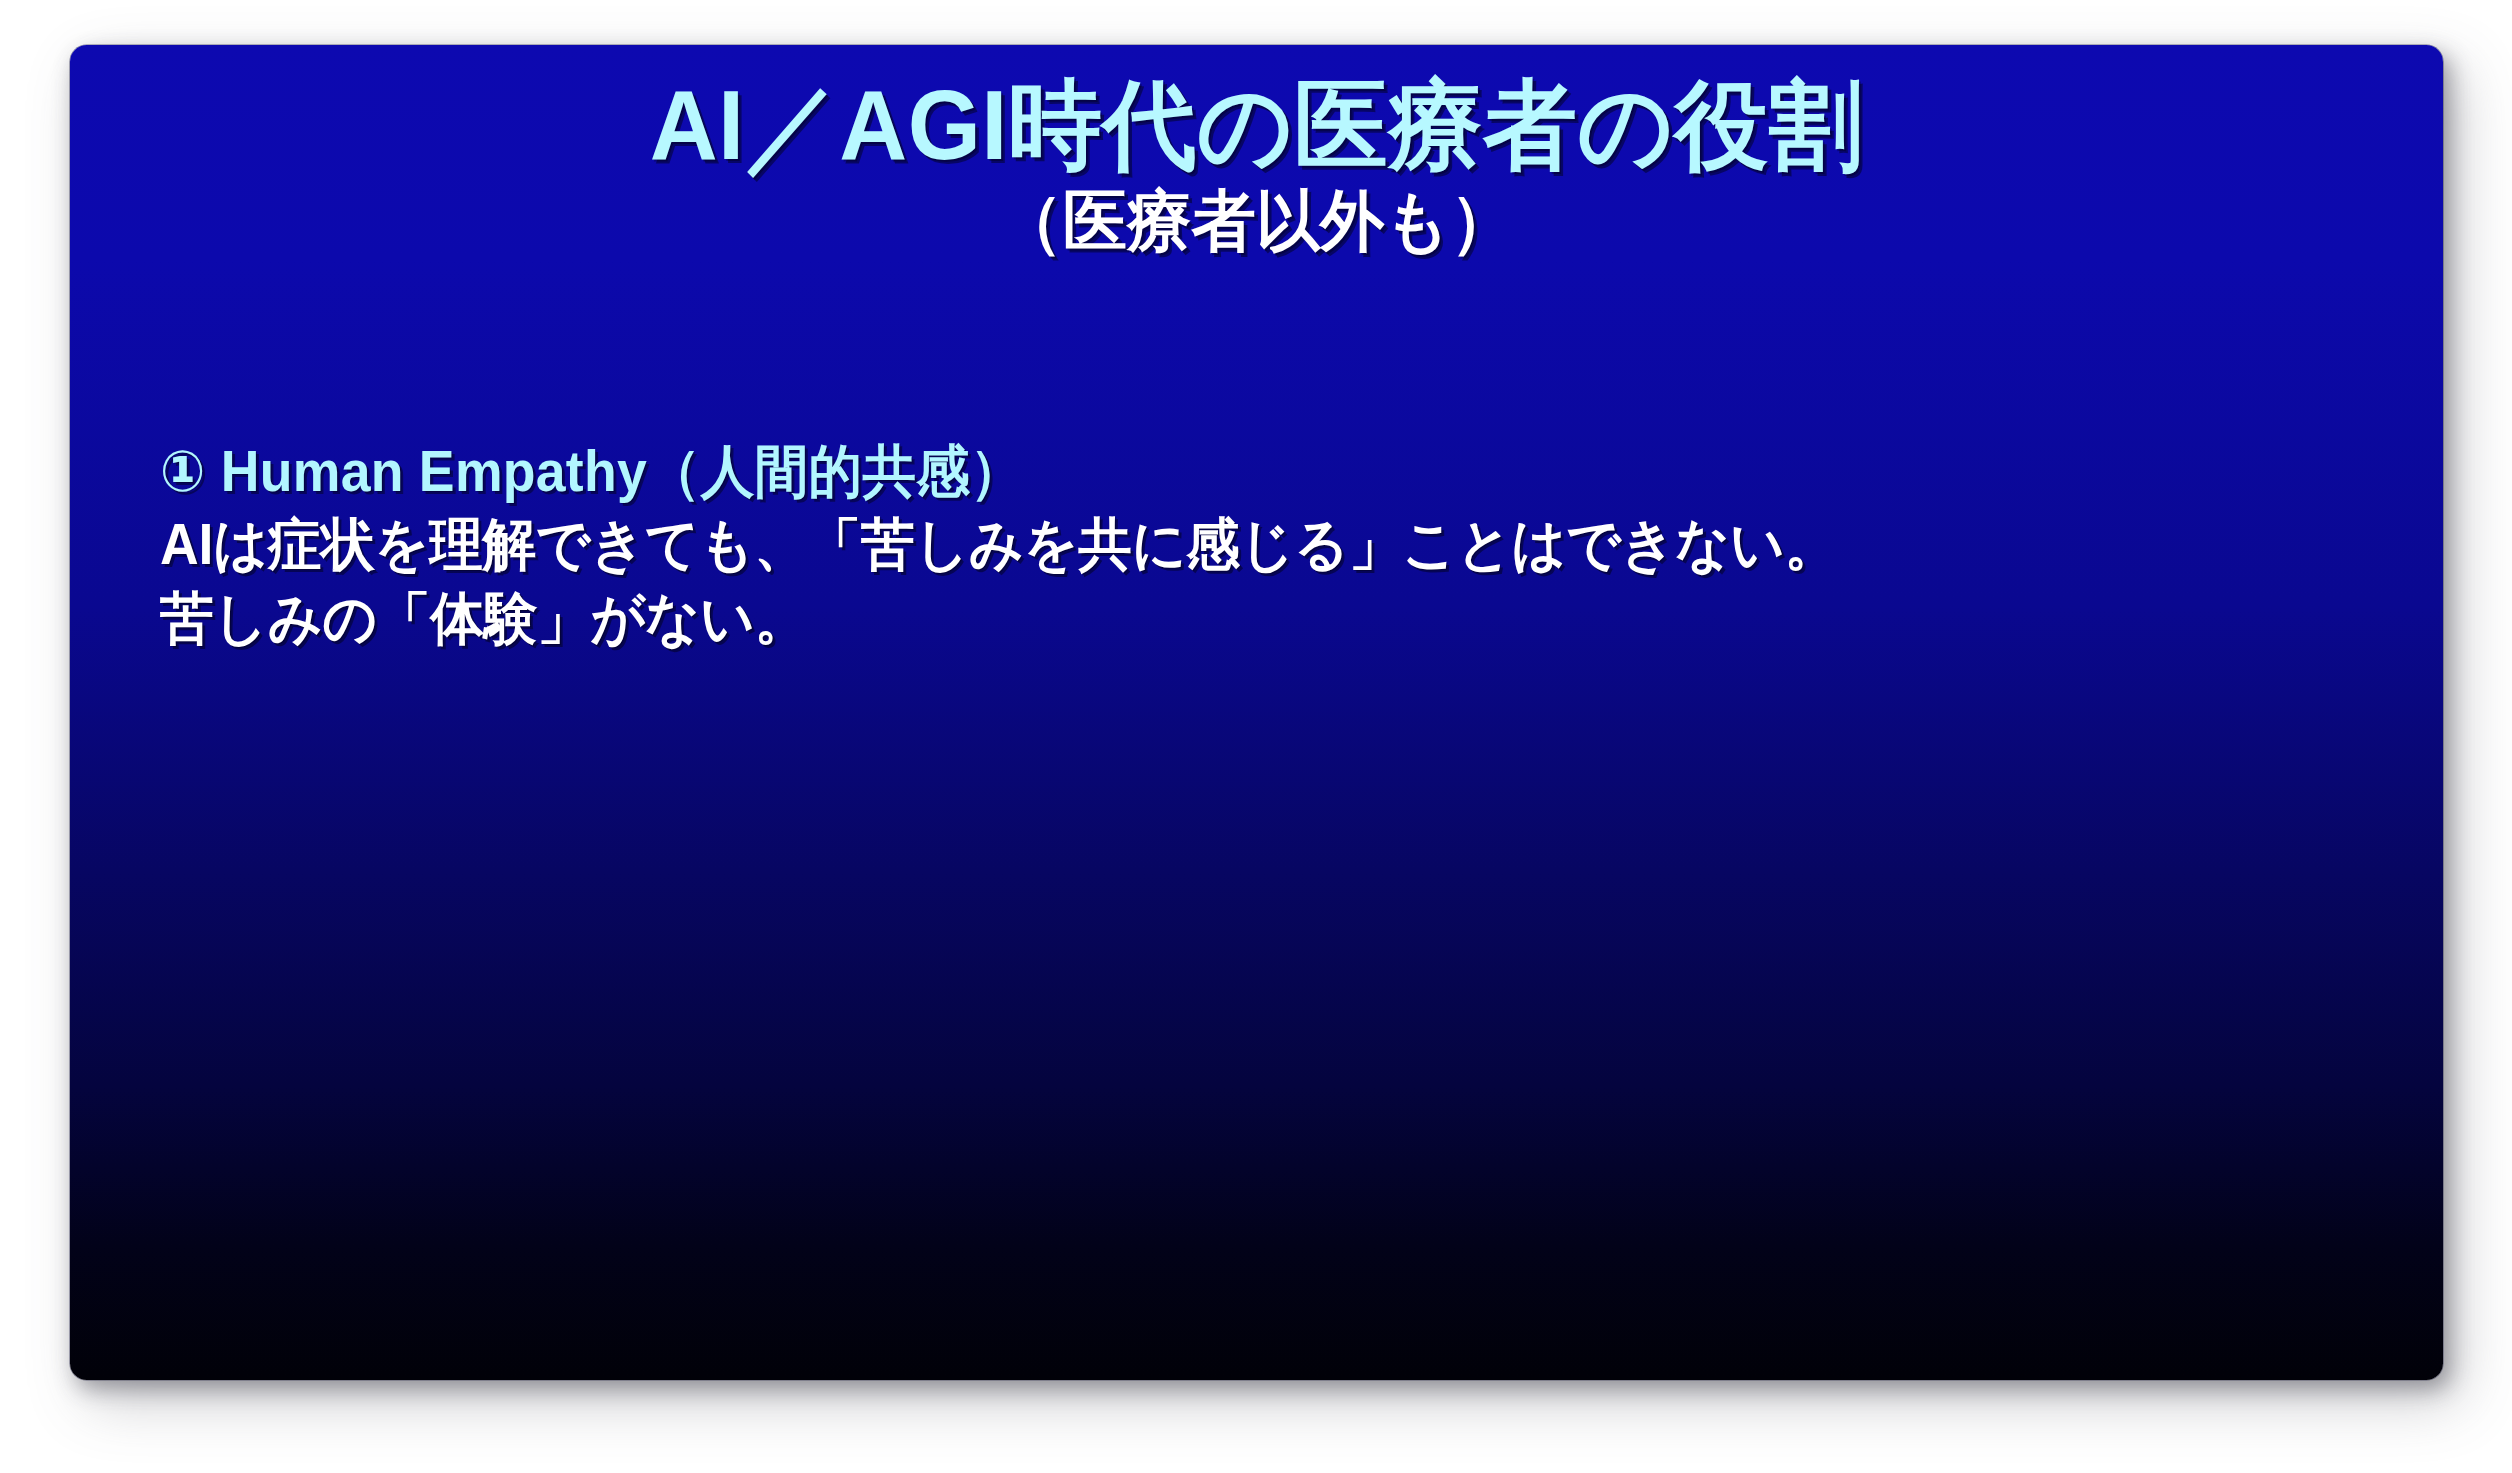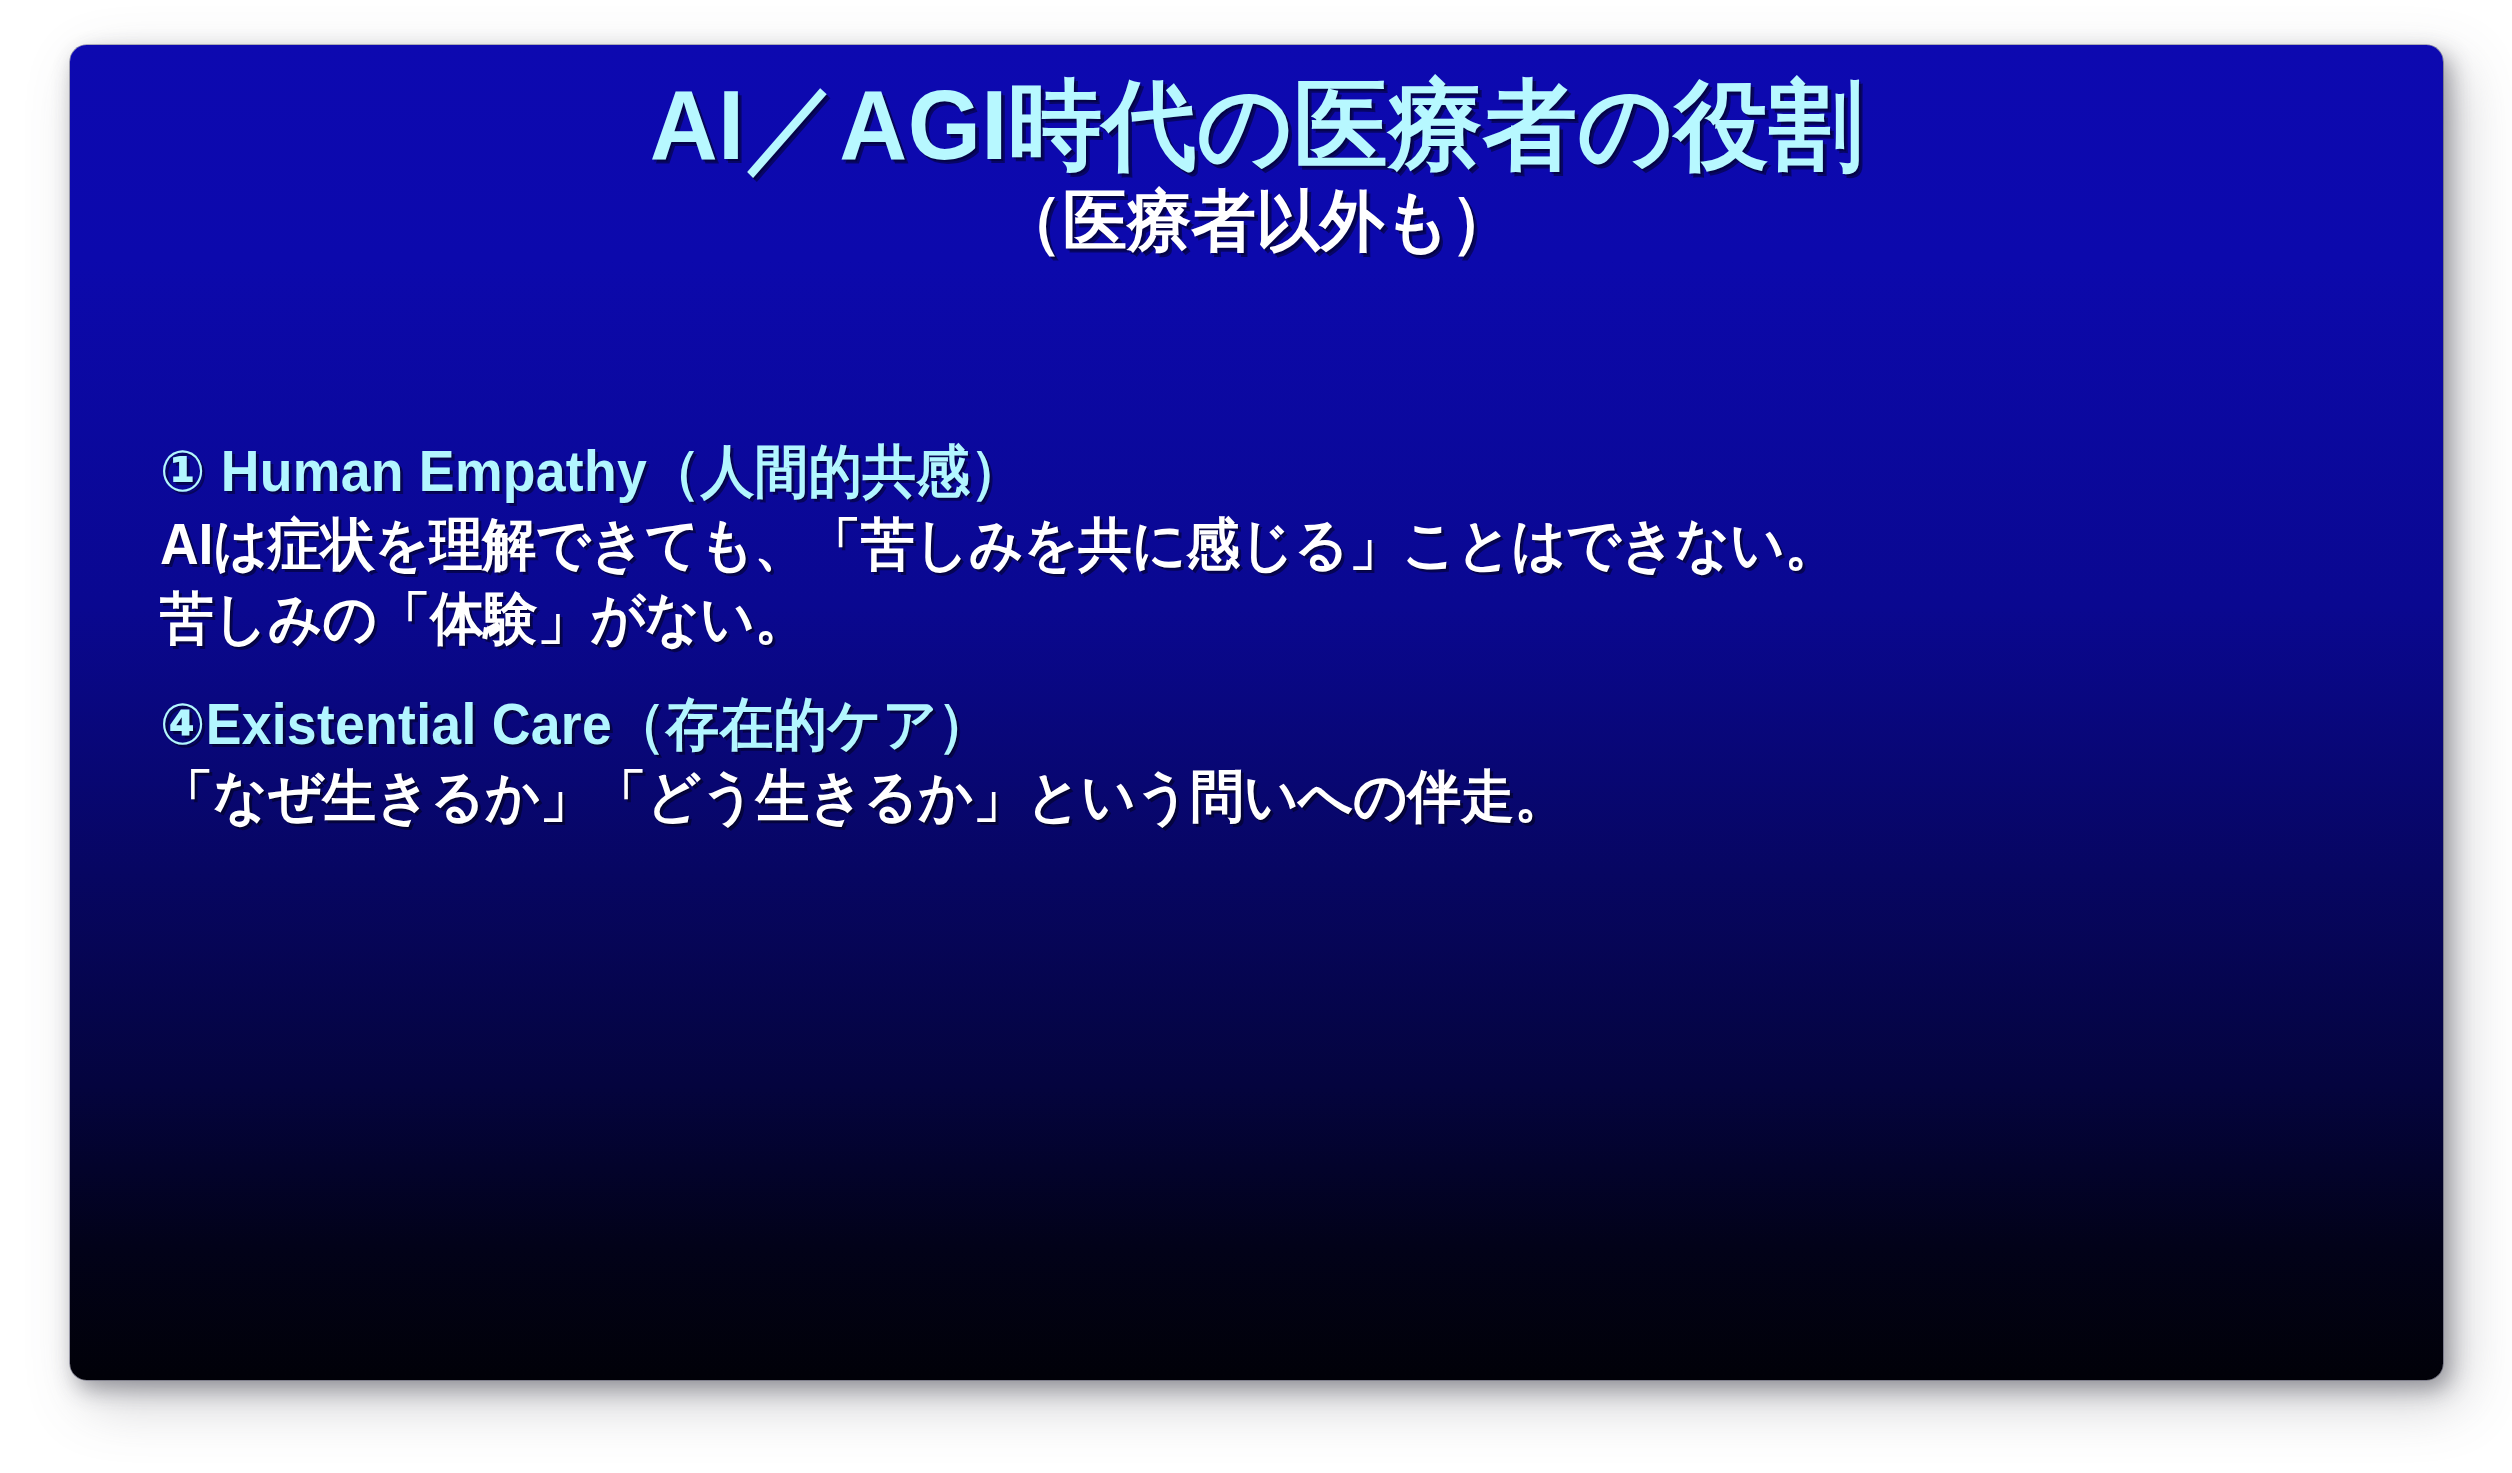--- a/index.html
+++ b/index.html
@@ -138,22 +138,18 @@
     <div id="body-list">
 
       <div class="item first">
         <span class="item-head">① Human Empathy（人間的共感）</span>
         <span class="item-line">AIは症状を理解できても、「苦しみを共に感じる」ことはできない。</span>
         <span class="item-line">苦しみの「体験」がない。</span>
       </div>
 
 
 
-      <div class="item">
-        <span class="item-head">④Existential Care（存在的ケア）</span>
-        <span class="item-line">「なぜ生きるか」「どう生きるか」という問いへの伴走。</span>
-      </div>
 
     </div>
 
   </div>
 </div>
 
 
 </body></html>

